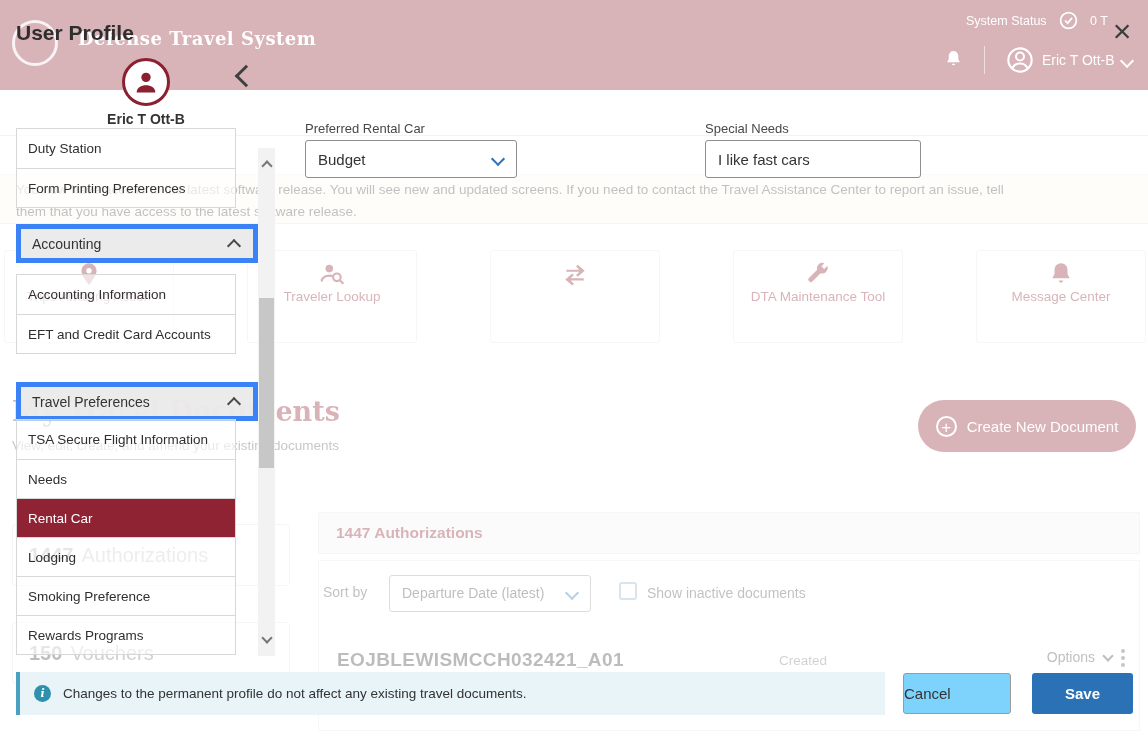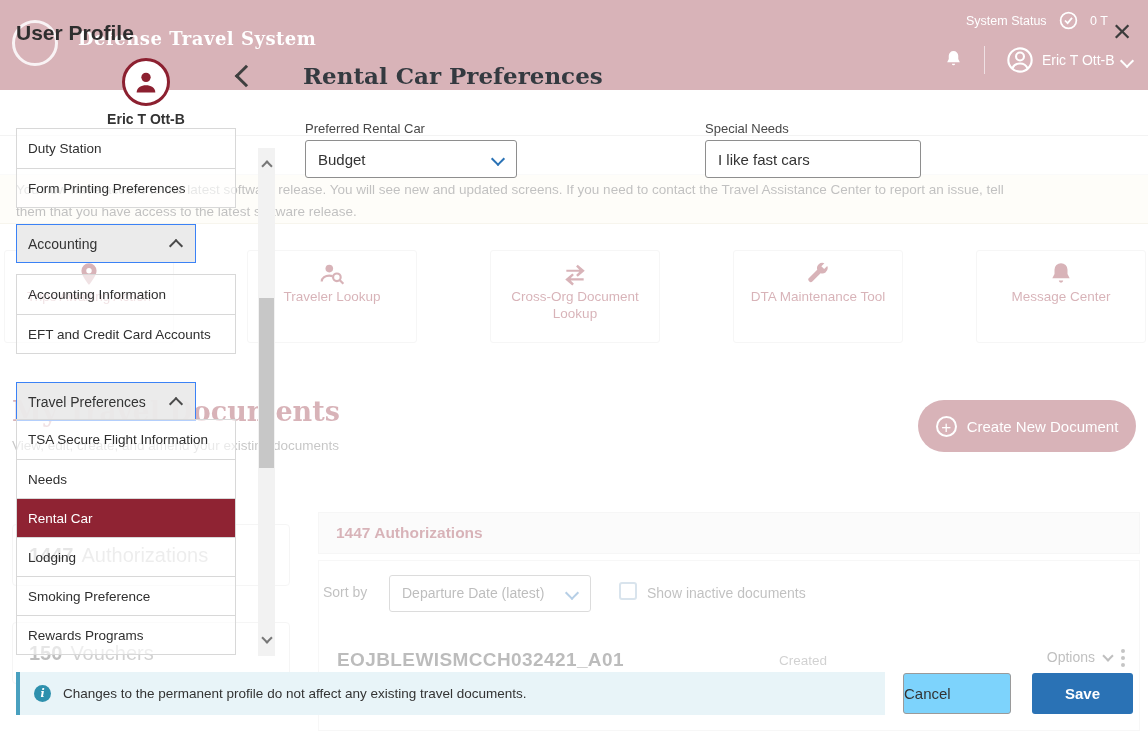--- a/index.html
+++ b/index.html
@@ -95,22 +95,22 @@
   .dd .chev{position:absolute;right:13px;top:13px;color:#2a72b5;width:8px;height:8px;border-width:2.5px;}
   .txt-in{left:705px;top:140px;width:216px;height:38px;border:1px solid #8e8e8e;border-radius:3px;
           box-sizing:border-box;padding:0 12px;font-size:15px;color:#333;font-family:"Liberation Sans",sans-serif;background:#fff;}
 
   .sb{left:16px;top:128px;width:220px;}
   .sb-group{position:absolute;left:0;width:220px;border:1px solid #d8d8d8;box-sizing:border-box;}
   .sb-item{height:39px;line-height:39px;padding-left:11px;font-size:13.5px;color:#2f2f2f;
            background:rgba(255,255,255,.62);box-sizing:border-box;}
   .sb-item + .sb-item{border-top:1px solid #d8d8d8;}
   .sb-item.sel{background:#8f2333;color:#fff;}
-  .sb-hdr{position:absolute;left:0;width:180px;height:39px;background:rgba(234,234,234,.96);
-          border:1px solid #3b82f6;box-sizing:border-box;display:flex;align-items:center;
+  .sb-hdr{position:absolute;left:0;width:242px;height:39px;background:rgba(234,234,234,.96);
+          border:5px solid #3b82f6;box-sizing:border-box;display:flex;align-items:center;
           justify-content:space-between;padding:0 14px 0 11px;font-size:14px;color:#333;}
   .sb-hdr .chev{color:#4a4a4a;margin-top:4px;}
   .g1{top:0;} .h-acc{top:96px;} .g2{top:146px;} .h-trv{top:242px;margin-top:12px;} .g3{top:291px;}
 
   .sbar{left:258px;top:148px;width:17px;height:508px;background:#f2f2f2;}
   .sbar .a-up{position:absolute;left:5px;top:14px;width:6px;height:6px;color:#777;}
   .sbar .a-dn{position:absolute;left:5px;bottom:14px;width:6px;height:6px;color:#777;}
   .sbar .thumb{position:absolute;left:1px;top:150px;width:15px;height:170px;background:#c7c7c7;}
 
   .notice{left:16px;top:672px;width:869px;height:43px;background:#e8f4f8;border-left:4px solid #49a0bf;
@@ -186,21 +186,20 @@
     <svg class="t-ic" viewBox="0 0 24 24" fill="currentColor">
         <path d="M12 2a7 7 0 0 0-7 7c0 5 7 13 7 13s7-8 7-13a7 7 0 0 0-7-7zm0 9.5A2.5 2.5 0 1 1 12 6.5a2.5 2.5 0 0 1 0 5z"></path>
       </svg>
     <div class="t-lb">Trips Awaiting Action</div>
   </div>
   <div class="tile" style="left:490px">
     <svg class="t-ic" viewBox="0 0 24 24" fill="currentColor">
         <path d="M4 8h12l-3-3 1.5-1.5L21 9l-6.5 5.5L13 13l3-3H4z"></path>
         <path d="M20 16H8l3-3-1.5-1.5L3 17l6.5 5.5L11 21l-3-3h12z"></path>
       </svg>
-    <div class="t-lb">Cross-Org Document Lookup</div>
   </div>
   <div class="tile" style="left:733px">
     <svg class="t-ic" viewBox="0 0 24 24" fill="currentColor">
         <path d="M21 6.5a5 5 0 0 1-6.6 4.7L7 18.6A2.2 2.2 0 1 1 3.9 15.5l7.4-7.4A5 5 0 0 1 17.9 2l-2.8 2.8 2.6 2.6 2.8-2.8c.3.6.5 1.2.5 1.9z"></path>
       </svg>
     <div class="t-lb">DTA Maintenance Tool</div>
   </div>
   <div class="tile" style="left:976px">
     <svg class="t-ic" viewBox="0 0 24 24" fill="currentColor">
         <path d="M12 2a6 6 0 0 0-6 6v4l-2 4h16l-2-4V8a6 6 0 0 0-6-6z"></path>
@@ -250,21 +249,20 @@
 
   <div class="abs z20 m-avatar">
     <svg viewBox="0 0 24 24" fill="currentColor">
         <circle cx="12" cy="8" r="4"></circle>
         <path d="M4 21c0-4.2 4-6.2 8-6.2s8 2 8 6.2z"></path>
       </svg>
   </div>
   <div class="abs z20 m-uname">Eric T Ott-B</div>
 
   <span class="abs z20 chev big-left m-back"></span>
-  <div class="abs z20 m-head serif">Rental Car Preferences</div>
 
   <span class="f-lb lb1 z20 abs">Preferred Rental Car</span>
   <div class="abs z20 dd">
     <span class="v">Budget</span>
     <span class="chev down"></span>
   </div>
   <span class="f-lb lb2 z20 abs">Special Needs</span>
   <input class="abs z20 txt-in" value="I like fast cars" style="">
 
   <div class="abs z20 sb">

